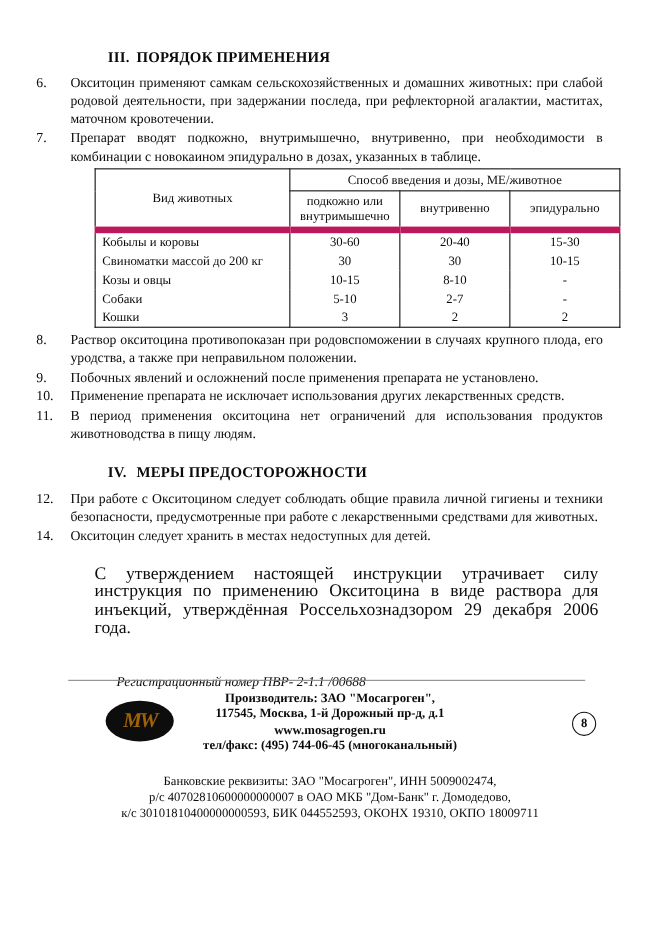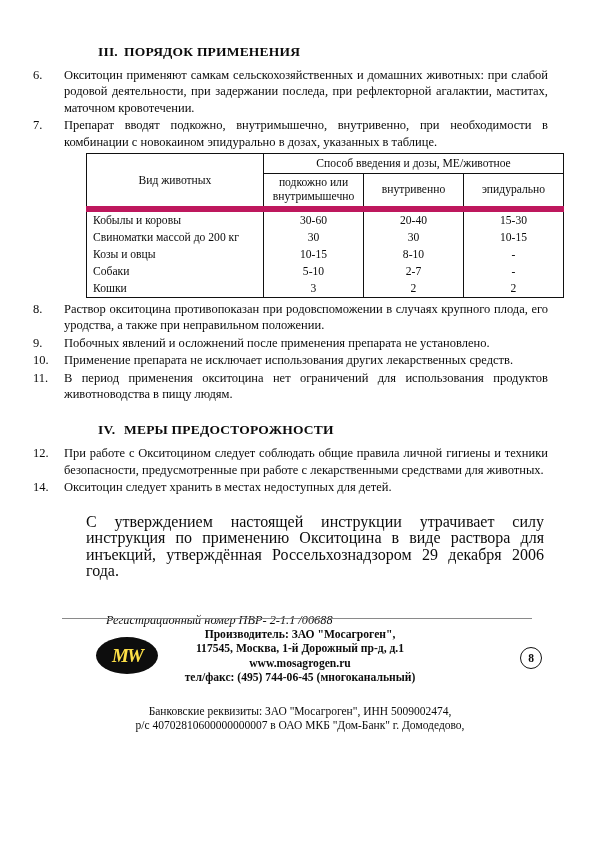--- a/index.html
+++ b/index.html
@@ -164,21 +164,21 @@
   }
   .logo .mono {
     position: absolute;
     left: 0;
     top: 0;
     width: 62px;
     height: 37px;
     display: flex;
     align-items: center;
     justify-content: center;
-    color: #fde047;
+    color: #a16207;
     font-family: "Liberation Serif", serif;
     font-style: italic;
     font-weight: bold;
     font-size: 19px;
     letter-spacing: -2px;
   }
   .producer {
     text-align: center;
     font-weight: bold;
     font-size: 11.6px;
@@ -342,16 +342,17 @@
         <div class="line-site">www.mosagrogen.ru</div>
         <div>тел/факс: (495)  744-06-45 (многоканальный)</div>
       </div>
 
       <div class="page-badge">8</div>
     </div>
 
     <div class="bank">
       <div>Банковские реквизиты: ЗАО "Мосагроген", ИНН 5009002474,</div>
       <div>р/с 40702810600000000007 в ОАО МКБ "Дом-Банк" г. Домодедово,</div>
+      <div>к/с 30101810400000000593,  БИК 044552593, ОКОНХ 19310, ОКПО 18009711</div>
     </div>
   </div>
 
 </div>
 
 </body></html>

